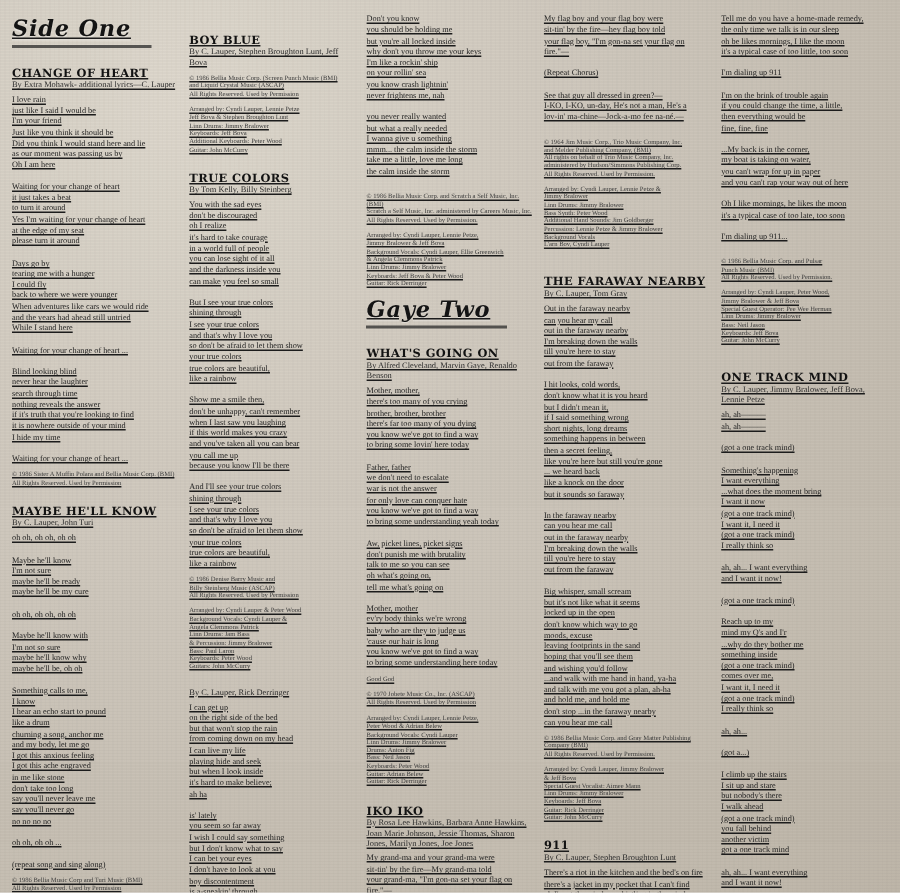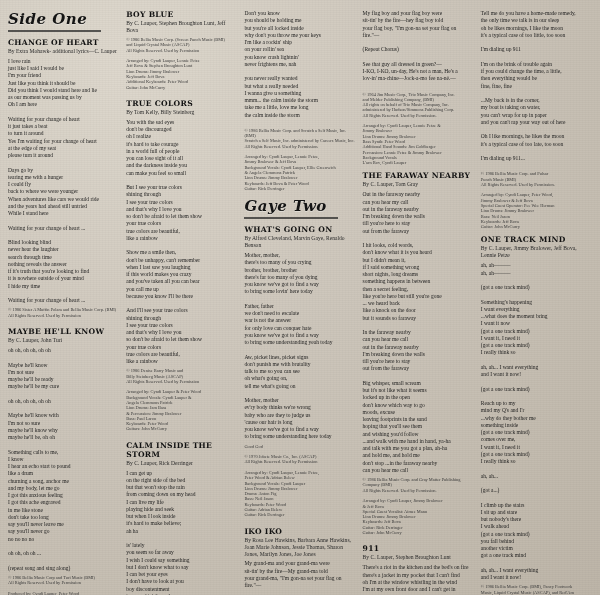--- a/index.html
+++ b/index.html
@@ -10,20 +10,21 @@
     color:#1c1c1c;
     overflow:hidden;
   }
   .sleeve{
     position:relative;
     width:600px;height:595px;
     background:
       radial-gradient(ellipse at 20% 10%, #ded8cd 0%, #cdc6bb 45%, #bdb5a8 100%);
     box-sizing:border-box;
     padding:10px 8px 8px 8px;
+    text-decoration:underline;
   }
   .grain{
     position:absolute;inset:0;
     background-image:
       repeating-linear-gradient(0deg, rgba(0,0,0,0.018) 0 1px, rgba(255,255,255,0.012) 1px 2px),
       repeating-linear-gradient(90deg, rgba(0,0,0,0.012) 0 1px, rgba(255,255,255,0.01) 1px 3px);
     pointer-events:none;
     mix-blend-mode:multiply;
   }
   .cols{
@@ -47,21 +48,21 @@
     text-shadow:0 1px 0 rgba(255,255,255,0.35);
   }
   .side-rule{
     height:2px;
     background:#2a2a2a;
     width:84%;
     margin:0 0 6px 0;
     opacity:.75;
   }
   .song{
-    margin:0 0 9px 0;
+    margin:12px 0 9px 0;
     break-inside:avoid;
   }
   .song-title{
     font-family:"DejaVu Serif", serif;
     font-weight:bold;
     font-size:7.6px;
     letter-spacing:.3px;
     margin:0 0 1px 0;
     text-transform:uppercase;
     color:#121212;
@@ -257,21 +258,20 @@
 Background Vocals: Cyndi Lauper &amp;
 Angela Clemmons Patrick
 Linn Drums: Jam Bass
 &amp; Percussion: Jimmy Bralower
 Bass: Paul Laron
 Keyboards: Peter Wood
 Guitars: John McCurry</div>
       </div>
 
       <div class="song">
-        <div class="song-title">CALM INSIDE THE STORM</div>
         <div class="credit">By C. Lauper, Rick Derringer</div>
         <div class="lyrics">I can get up
 on the right side of the bed
 but that won't stop the rain
 from coming down on my head
 I can live my life
 playing hide and seek
 but when I look inside
 it's hard to make believe;
 ah ha

